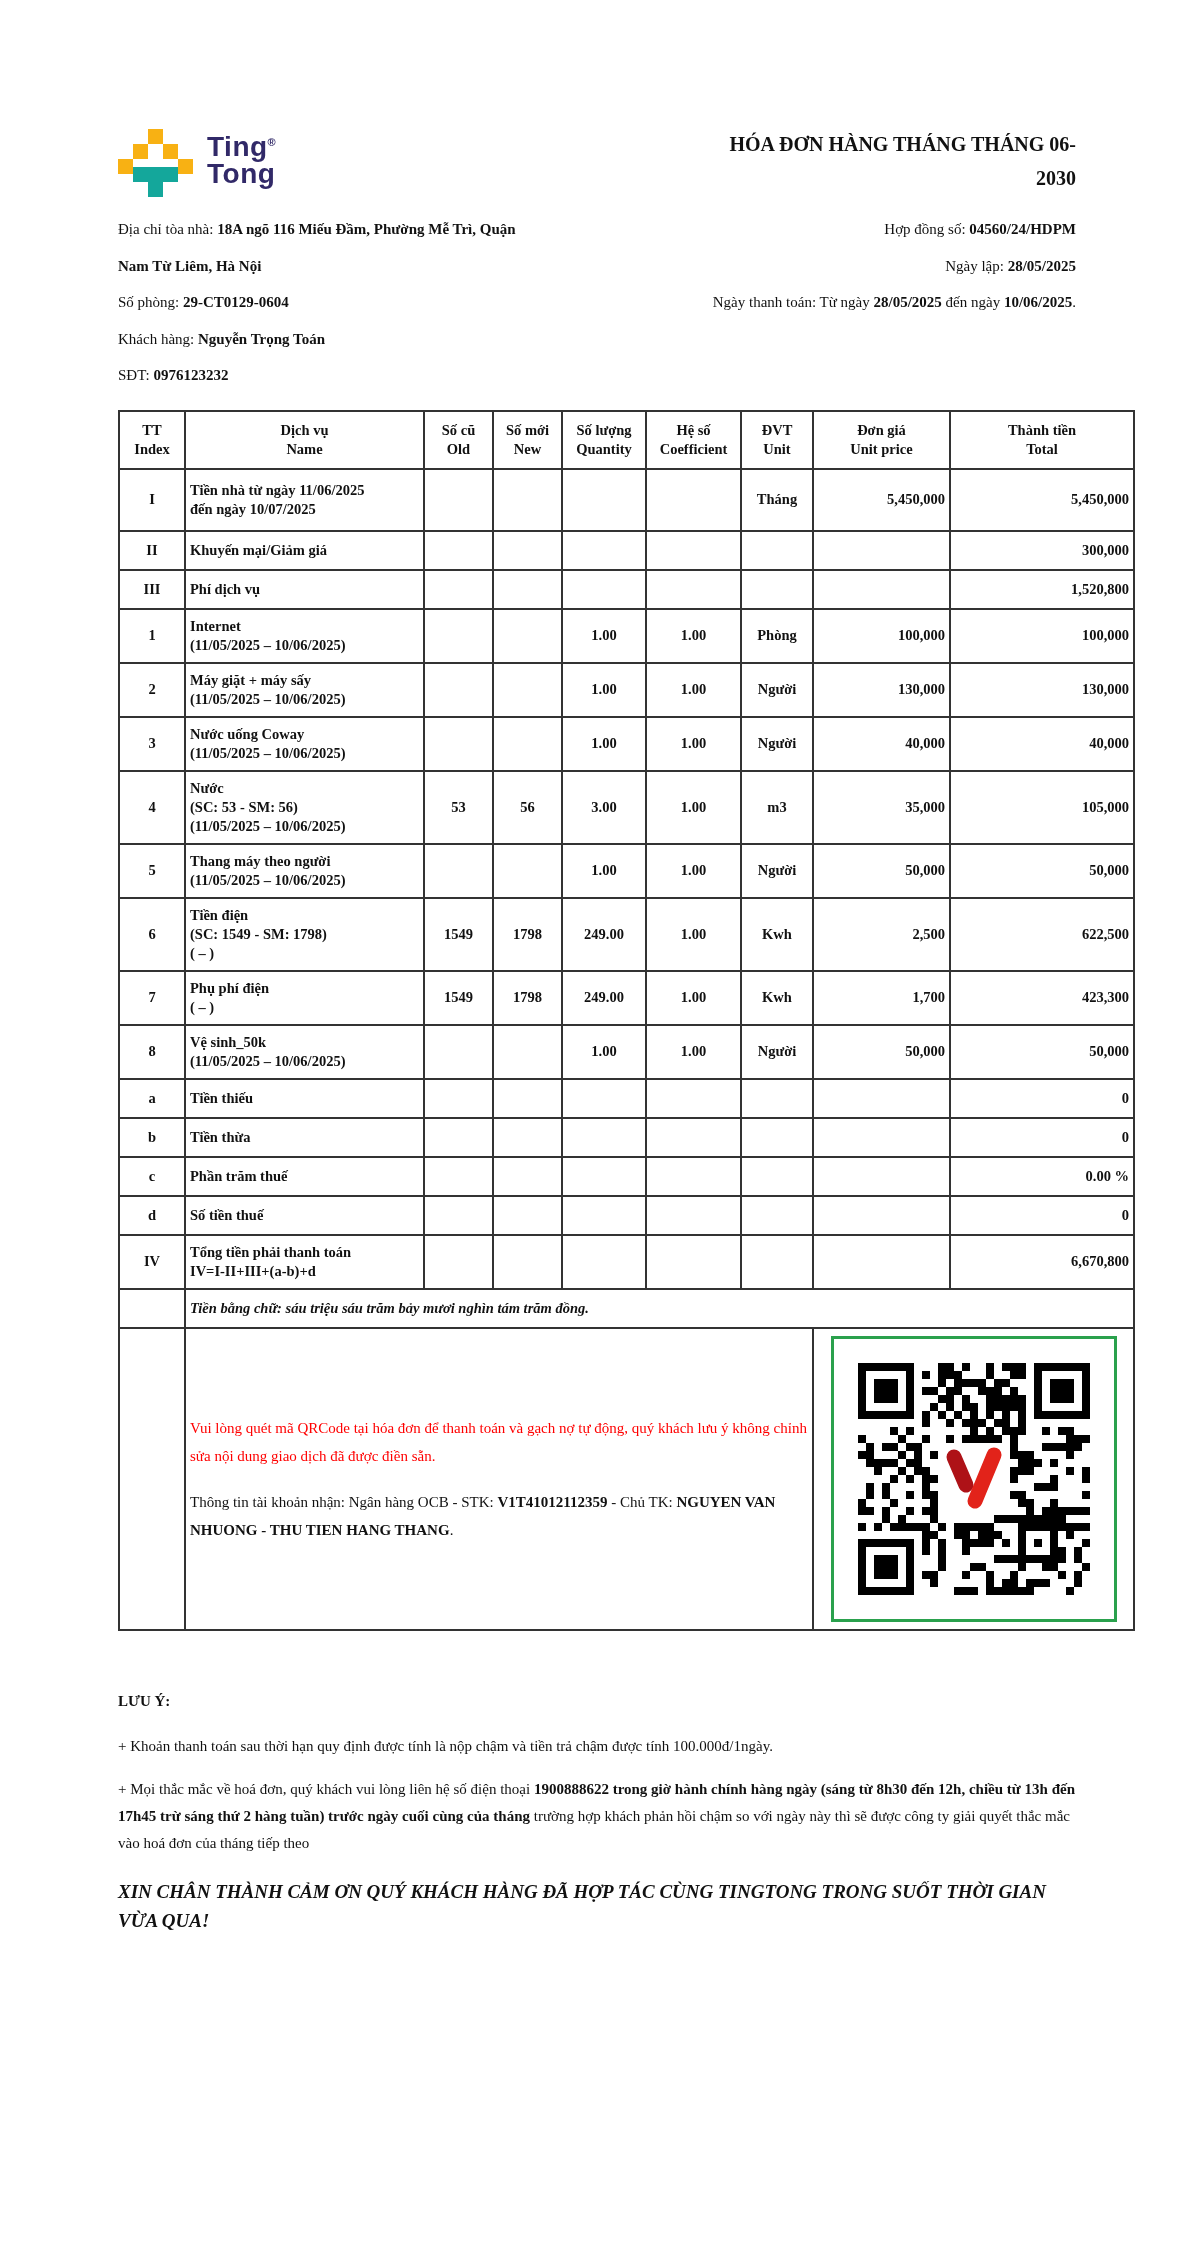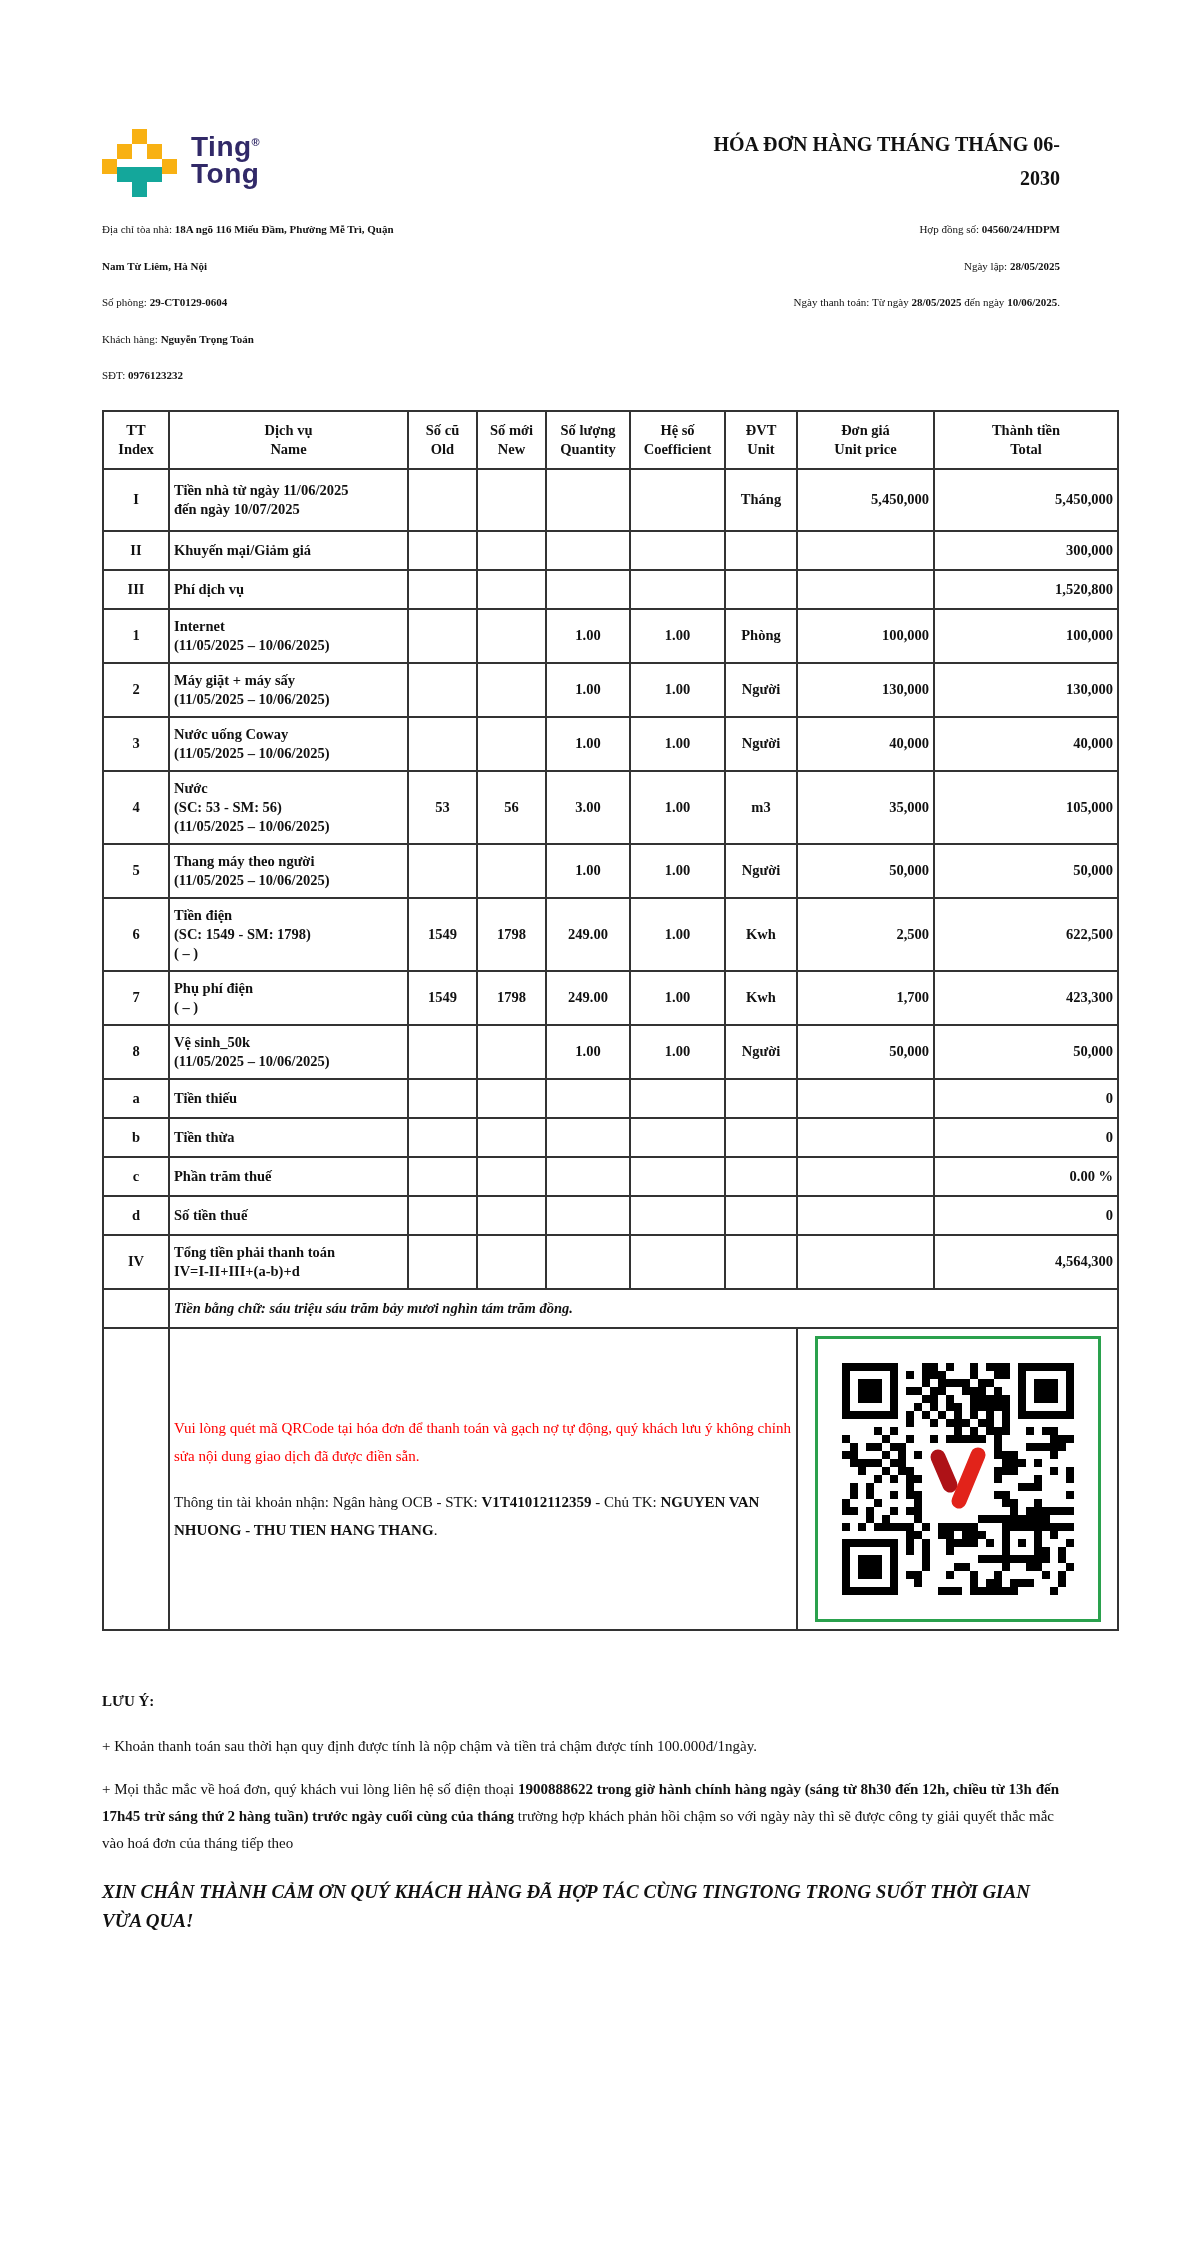--- a/index.html
+++ b/index.html
@@ -15,38 +15,38 @@
     --ink:#111111;
   }
   *{box-sizing:border-box;}
   html,body{margin:0;padding:0;background:#ffffff;}
   body{
     width:1200px;height:2259px;
     font-family:"Liberation Serif", serif;
     color:var(--ink);
     overflow:hidden;
   }
-  .page{position:relative;width:1096px;height:2259px;padding:95px 0 0 102px;}
+  .page{position:relative;width:1096px;height:2259px;padding:95px 0 0 102px;margin-left:16px;}
 
   
   .header-row{display:flex;justify-content:space-between;width:958px;}
   .logo{display:flex;align-items:flex-start;margin-top:34px;}
   .logo-icon{position:relative;width:76px;height:70px;flex:0 0 auto;}
   .px{position:absolute;width:15px;height:15px;}
   .px.y{background:var(--brand-yellow);}
   .px.t{background:var(--brand-teal);}
   .logo-word{margin-left:13px;margin-top:0;
     font-family:"Liberation Sans", sans-serif;font-weight:bold;
     font-size:28px;line-height:27px;color:var(--brand-navy);letter-spacing:.5px;}
   .logo-word .reg{font-size:11px;vertical-align:super;}
   .doc-title{width:470px;text-align:right;padding-top:32px;
     font-size:20px;font-weight:bold;line-height:34px;}
 
   
-  .info-row{display:flex;justify-content:space-between;width:958px;margin-top:12px;font-size:11px;gap:21px;}
+  .info-row{display:flex;justify-content:space-between;width:958px;margin-top:12px;font-size:15px;gap:21px;}
   .info-col-left{width:520px;}
   .info-col-right{flex:1;text-align:right;}
   .info-line{line-height:36.5px;white-space:nowrap;}
   b{font-weight:bold;}
 
   
   table.invoice{border-collapse:collapse;table-layout:fixed;width:1015px;margin-top:16px;}
   table.invoice th, table.invoice td{
     border:2px solid var(--border-dark);
     font-size:14.5px;font-weight:bold;vertical-align:middle;
@@ -383,21 +383,21 @@
           <td class="name">
             <div>Tổng tiền phải thanh toán</div>
             <div>IV=I-II+III+(a-b)+d</div>
           </td>
           <td class="ctr"></td>
           <td class="ctr"></td>
           <td class="ctr"></td>
           <td class="ctr"></td>
           <td class="ctr"></td>
           <td class="num"></td>
-          <td class="num">4,564,300</td>
+          <td class="num">6,670,800</td>
         </tr>
       </tbody>
     <tbody>
       <tr class="words-row">
         <td></td>
         <td class="words" colspan="8"><span>Tiền bằng chữ: </span><b>sáu triệu sáu trăm bảy mươi nghìn tám trăm đồng.</b></td>
       </tr>
       <tr>
         <td></td>
         <td class="qr-text" colspan="6">

